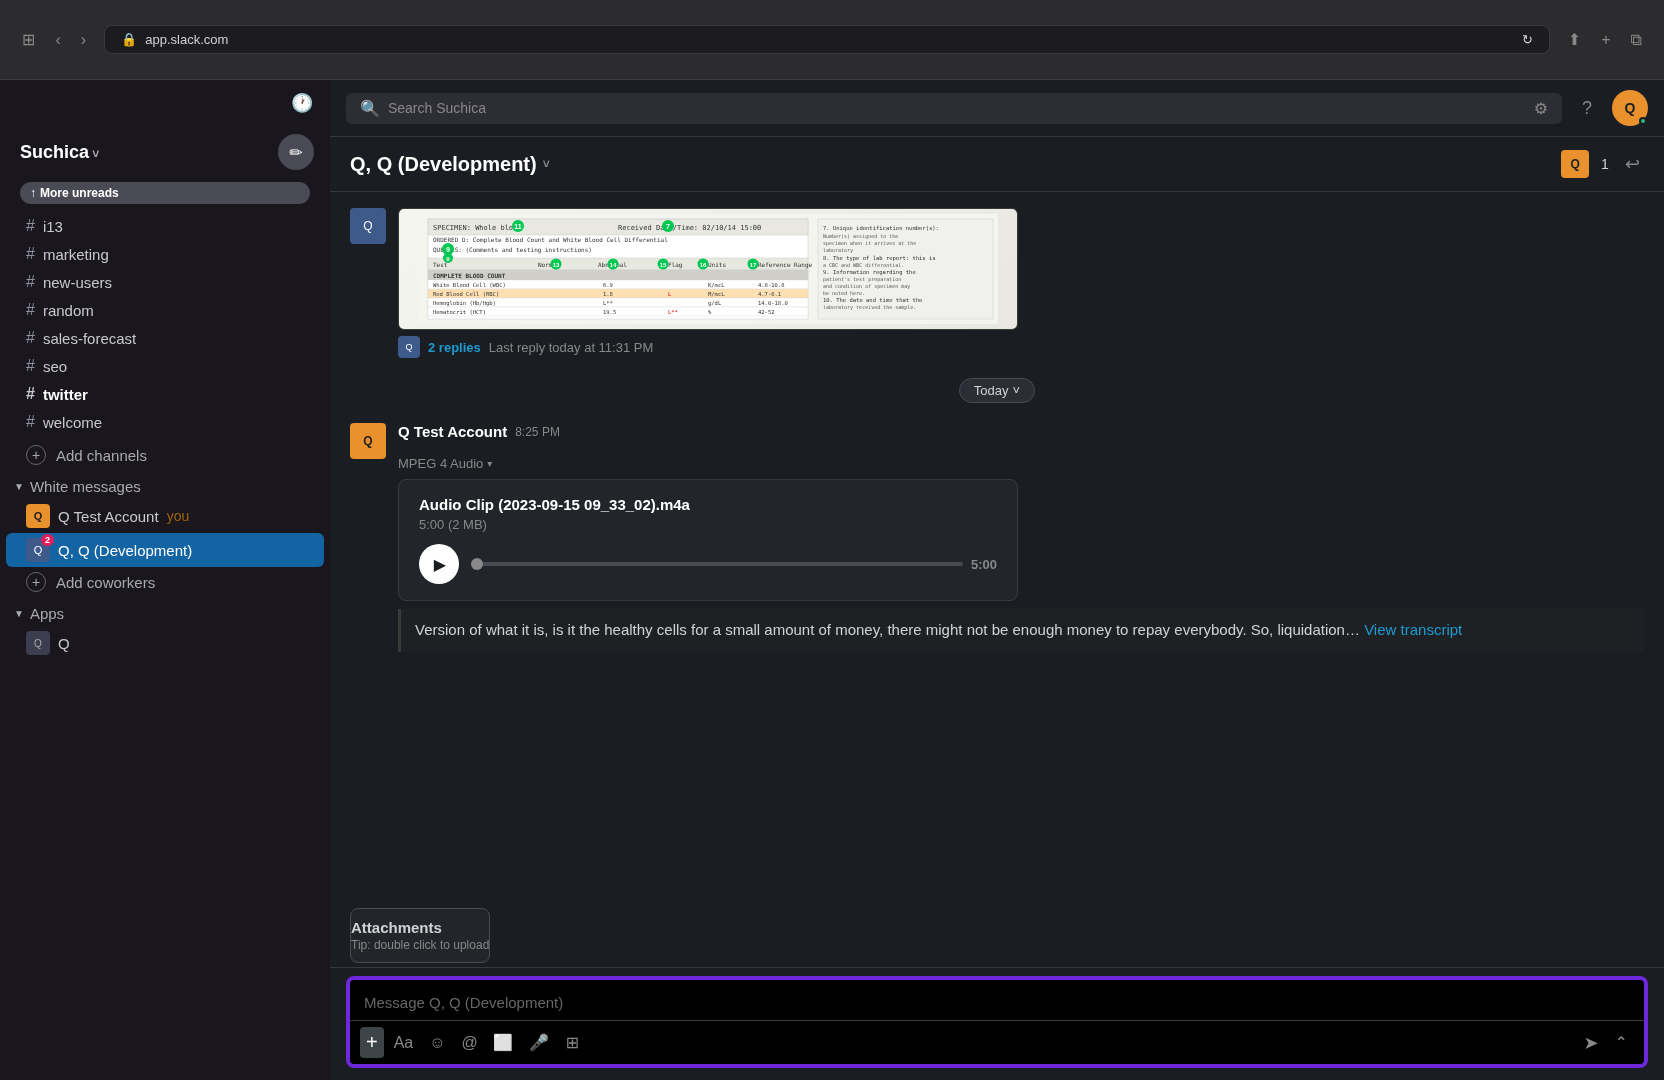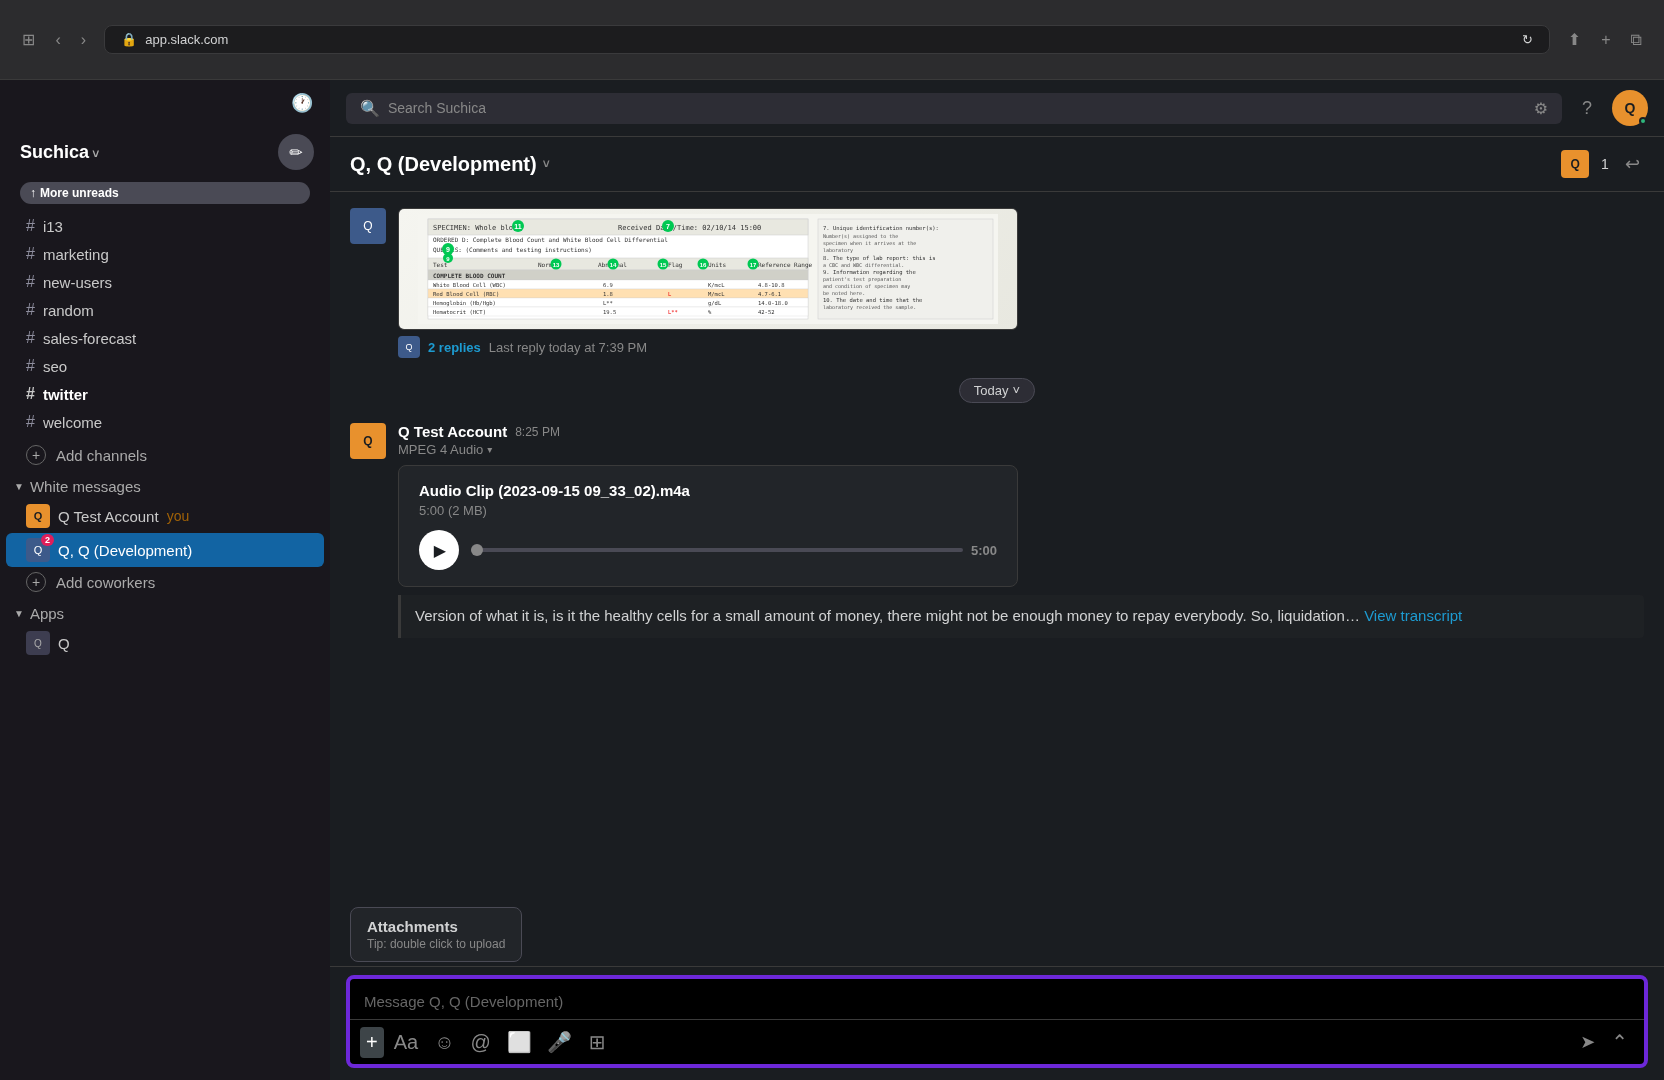--- a/index.html
+++ b/index.html
@@ -389,21 +389,21 @@
       gap: 8px;
     }
     .msg-sender-name .time {
       font-size: 12px;
       font-weight: 400;
       color: #888;
     }
     .msg-meta {
       font-size: 13px;
       color: #888;
-      margin-top: 2px;
+      margin-top: 16px;
       display: flex;
       align-items: center;
       gap: 4px;
     }
     .msg-meta-chevron { font-size: 10px; }
 
     .audio-player {
       background: #222529;
       border: 1px solid #3a3a3a;
       border-radius: 8px;
@@ -490,21 +490,21 @@
       cursor: pointer;
       text-decoration: none;
       font-size: 15px;
     }
 
     
     .attachment-tooltip {
       background: #222529;
       border: 1px solid #4a4a55;
       border-radius: 8px;
-      padding: 10px 16px;
+      padding: 10px 0;
       display: inline-block;
       font-size: 14px;
       color: #d1d2d3;
       margin-top: 20px;
     }
     .attachment-tooltip-tip {
       font-size: 12px;
       color: #888;
       margin-top: 2px;
     }
@@ -537,21 +537,21 @@
       display: flex;
       align-items: center;
       padding: 6px 10px;
       gap: 4px;
       border-top: 1px solid #3a3a3a;
     }
     .toolbar-btn {
       background: none;
       border: none;
       color: #888;
-      font-size: 20px;
+      font-size: 16px;
       cursor: pointer;
       padding: 4px 6px;
       border-radius: 4px;
       display: flex;
       align-items: center;
       justify-content: center;
     }
     .toolbar-btn.active {
       background: #3d4448;
       color: #fff;
@@ -826,21 +826,21 @@
                 <text x="285" y="53" text-anchor="middle" font-size="6" fill="#fff" font-weight="bold">16</text>
                 <circle cx="335" cy="50" r="5.5" fill="#00c853"></circle>
                 <text x="335" y="53" text-anchor="middle" font-size="6" fill="#fff" font-weight="bold">17</text>
               </svg>
             </div>
           </div>
 
           <div class="replies-row">
             <div class="replies-avatar">Q</div>
             <span class="reply-count">2 replies</span>
-            <span class="reply-time">Last reply today at 7:39 PM</span>
+            <span class="reply-time">Last reply today at 11:31 PM</span>
           </div>
         </div>
       </div>
 
       <div class="date-divider">
         <div class="date-chip">
           <span>Today</span>
           <span>˅</span>
         </div>
       </div>

